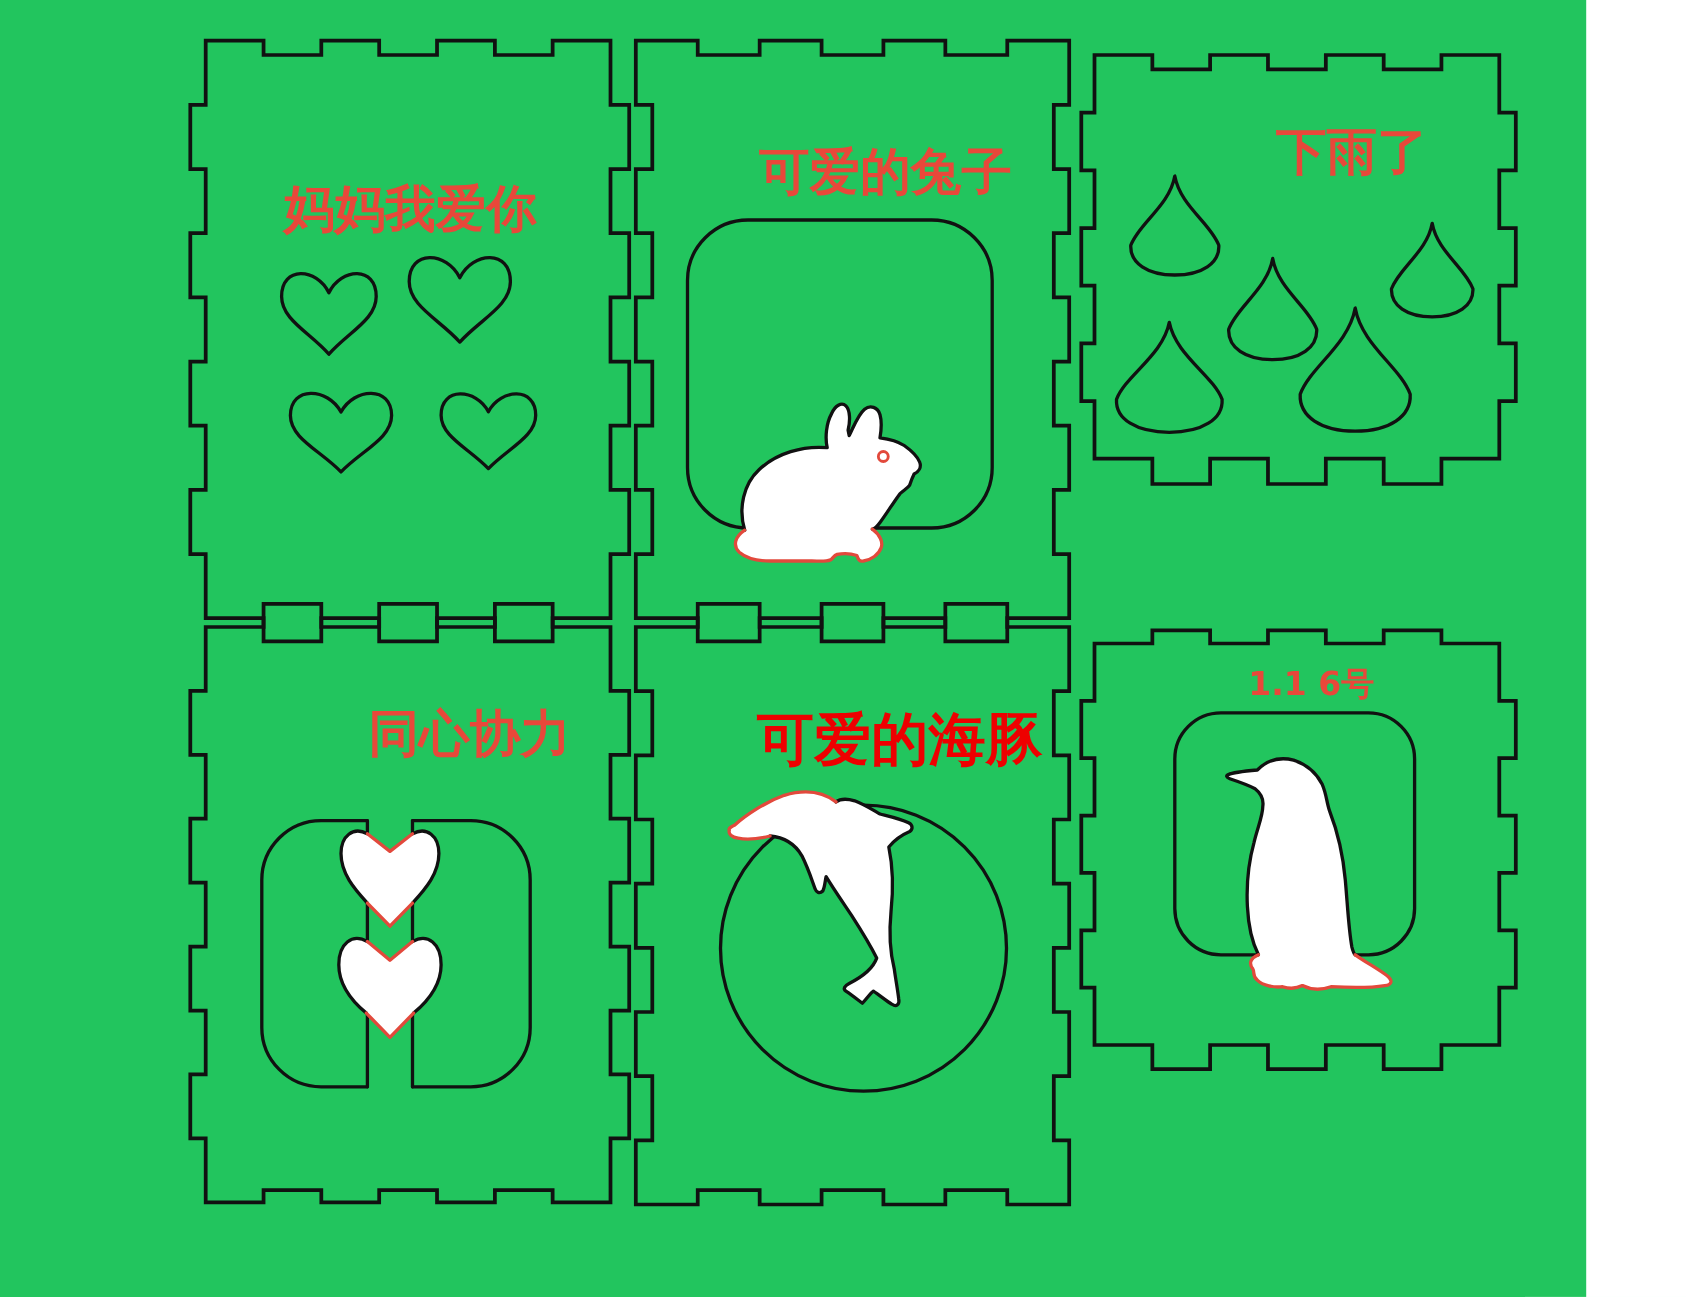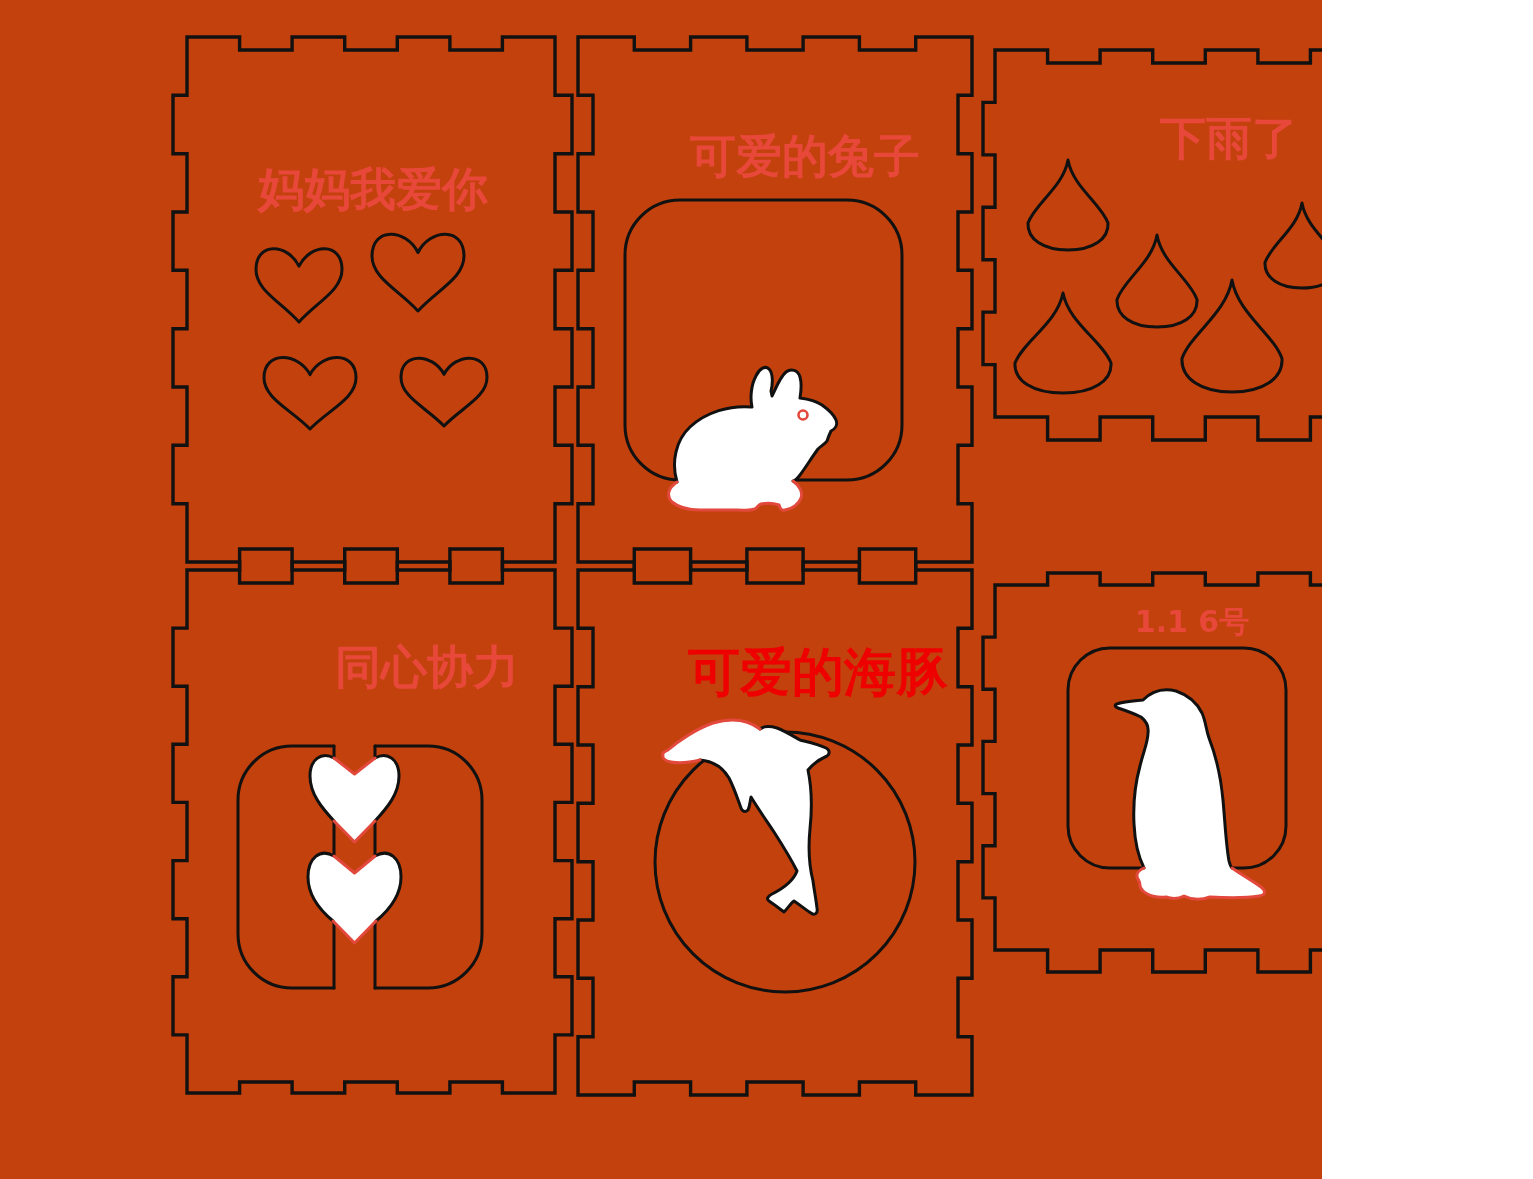--- a/index.html
+++ b/index.html
@@ -1,16 +1,16 @@
 <!DOCTYPE html>
 <html><head>
 <meta charset="utf-8">
 <style>
   html,body{margin:0;padding:0;background:#ffffff;}
-  .canvas{position:relative;width:1322px;height:1179px;background:#c2410c;overflow:hidden;}
+  .canvas{position:relative;width:1442px;height:1179px;background:#22c55e;overflow:hidden;}
   svg{position:absolute;left:0;top:0;}
   .o{fill:none;stroke:#111111;stroke-width:3.4;stroke-linejoin:miter;}
   .k{fill:none;stroke:#111111;stroke-width:3;stroke-linecap:round;stroke-linejoin:round;}
   .r{fill:none;stroke:#e2493c;stroke-width:3;stroke-linecap:round;stroke-linejoin:round;}
   .w{fill:#ffffff;stroke:none;}
   text{font-family:"DejaVu Sans",sans-serif;font-weight:bold;text-anchor:middle;}
 </style>
 </head>
 <body>
 

